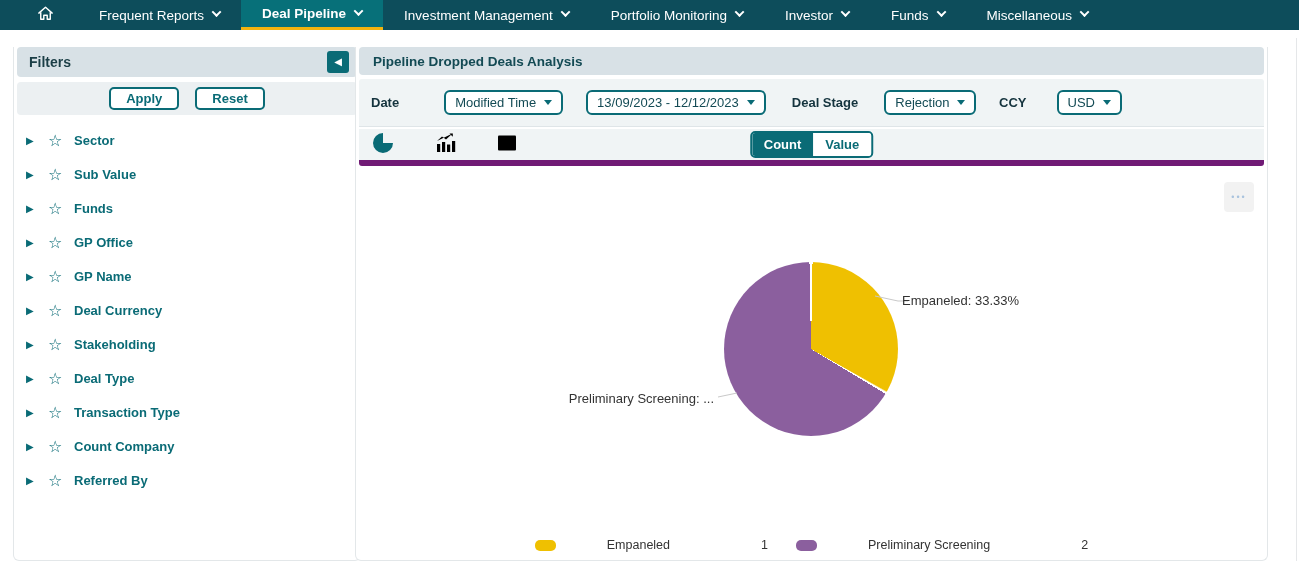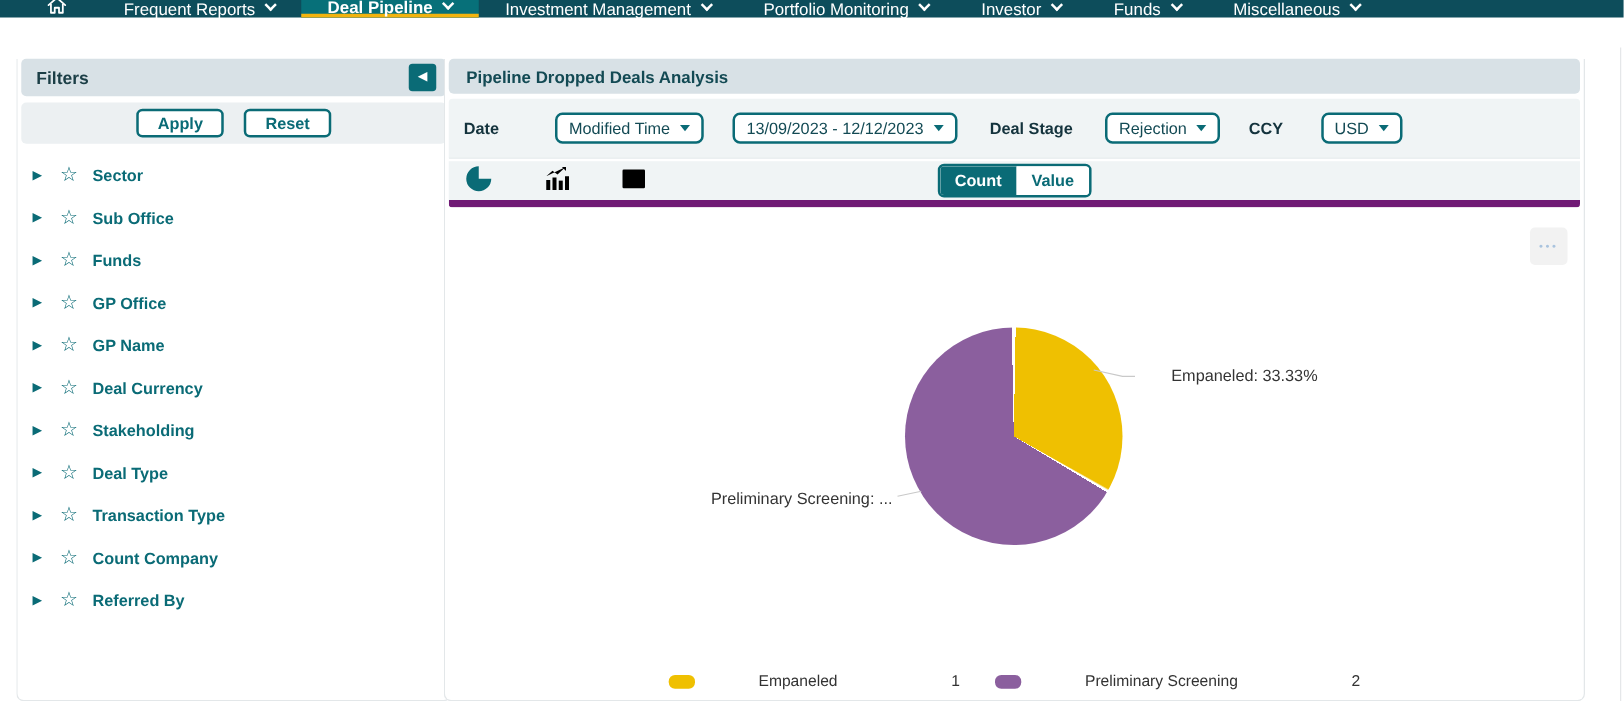--- a/index.html
+++ b/index.html
@@ -1,20 +1,20 @@
 <!DOCTYPE html>
 <html style="--navbar_bg: #0D4D5B; --tab_active_bg: #077079; --accent_yellow: #F2B30E; --teal: #0A6B76; --head_bar_bg: #D8E1E6; --row_bg: #F0F4F5; --apply_row_bg: #ECF0F2; --panel_border: #E3E7E9;"><head>
 <meta charset="utf-8">
 <style>
   * { margin:0; padding:0; box-sizing:border-box; }
   html,body { width:1299px; height:561px; overflow:hidden; background:#fff;
     font-family:"Liberation Sans","DejaVu Sans",sans-serif; }
 
   
-  .navbar { height:14px; background:var(--navbar_bg,#0D4D5B); display:flex; align-items:stretch; }
+  .navbar { height:30px; background:var(--navbar_bg,#0D4D5B); display:flex; align-items:stretch; }
   .home-btn { width:46px; margin-left:22px; display:flex; align-items:center; justify-content:center; cursor:pointer; }
   .nav-list { display:flex; align-items:stretch; margin-left:10px; }
   .nav-item { display:flex; align-items:center; padding:0 21px; color:#fff; font-size:13.5px;
     cursor:pointer; white-space:nowrap; }
   .nav-item.active { background:var(--tab_active_bg,#077079); border-bottom:3px solid var(--accent_yellow,#F2B30E);
     font-weight:bold; }
   .chev { width:7px; height:7px; border-right:2px solid #fff; border-bottom:2px solid #fff;
     transform:rotate(45deg) translate(-1px,-1px); margin-left:9px; margin-top:-3px; }
 
   
@@ -60,21 +60,21 @@
   .seg.active { background:var(--teal,#0A6B76); color:#fff; }
 
   
   .chart-area { position:relative; height:403px; }
   .more-btn { position:absolute; top:16px; right:13px; width:30px; height:30px; background:#F2F2F2;
     border:none; border-radius:4px; cursor:pointer; color:#A9C3DE; font-size:9px; letter-spacing:2px; }
   .pie { position:absolute; left:368px; top:96px; width:174px; height:174px; border-radius:50%;
     background:#ccc; cursor:pointer; }
   .leaders { position:absolute; left:0; top:0; pointer-events:none; }
   .callout { position:absolute; font-size:13px; color:#333; white-space:nowrap; }
-  .callout.right { left:581px; top:127px; }
+  .callout.right { left:546px; top:127px; }
   .callout.left { left:108px; top:225px; width:250px; text-align:right; }
   .legend { position:absolute; left:0; bottom:17px; width:100%; display:flex; justify-content:center;
     align-items:center; gap:28px; }
   .legend-item { display:flex; align-items:center; cursor:pointer;gap:43px; }
   .legend-item .swatch { width:21px; height:11px; border-radius:5px; margin-right:8px; }
   .legend-item .ltext { font-size:12.5px; color:#333; }
   .legend-item .lcount { font-size:12.5px; color:#333; margin-left:48px; }
 
   .right-edge-line { position:absolute; left:1296px; top:38px; width:1px; height:523px; background:#E5E7E9; }
 
@@ -137,21 +137,21 @@
   </div>
   <div class="filter-list" id="filter-list">
       <div class="filter-row">
     <span class="tri">▶</span>
     <span class="star">☆</span>
     <span class="lbl">Sector</span>
   </div>
       <div class="filter-row">
     <span class="tri">▶</span>
     <span class="star">☆</span>
-    <span class="lbl">Sub Office</span>
+    <span class="lbl">Sub Value</span>
   </div>
       <div class="filter-row">
     <span class="tri">▶</span>
     <span class="star">☆</span>
     <span class="lbl">Funds</span>
   </div>
       <div class="filter-row">
     <span class="tri">▶</span>
     <span class="star">☆</span>
     <span class="lbl">GP Office</span>

